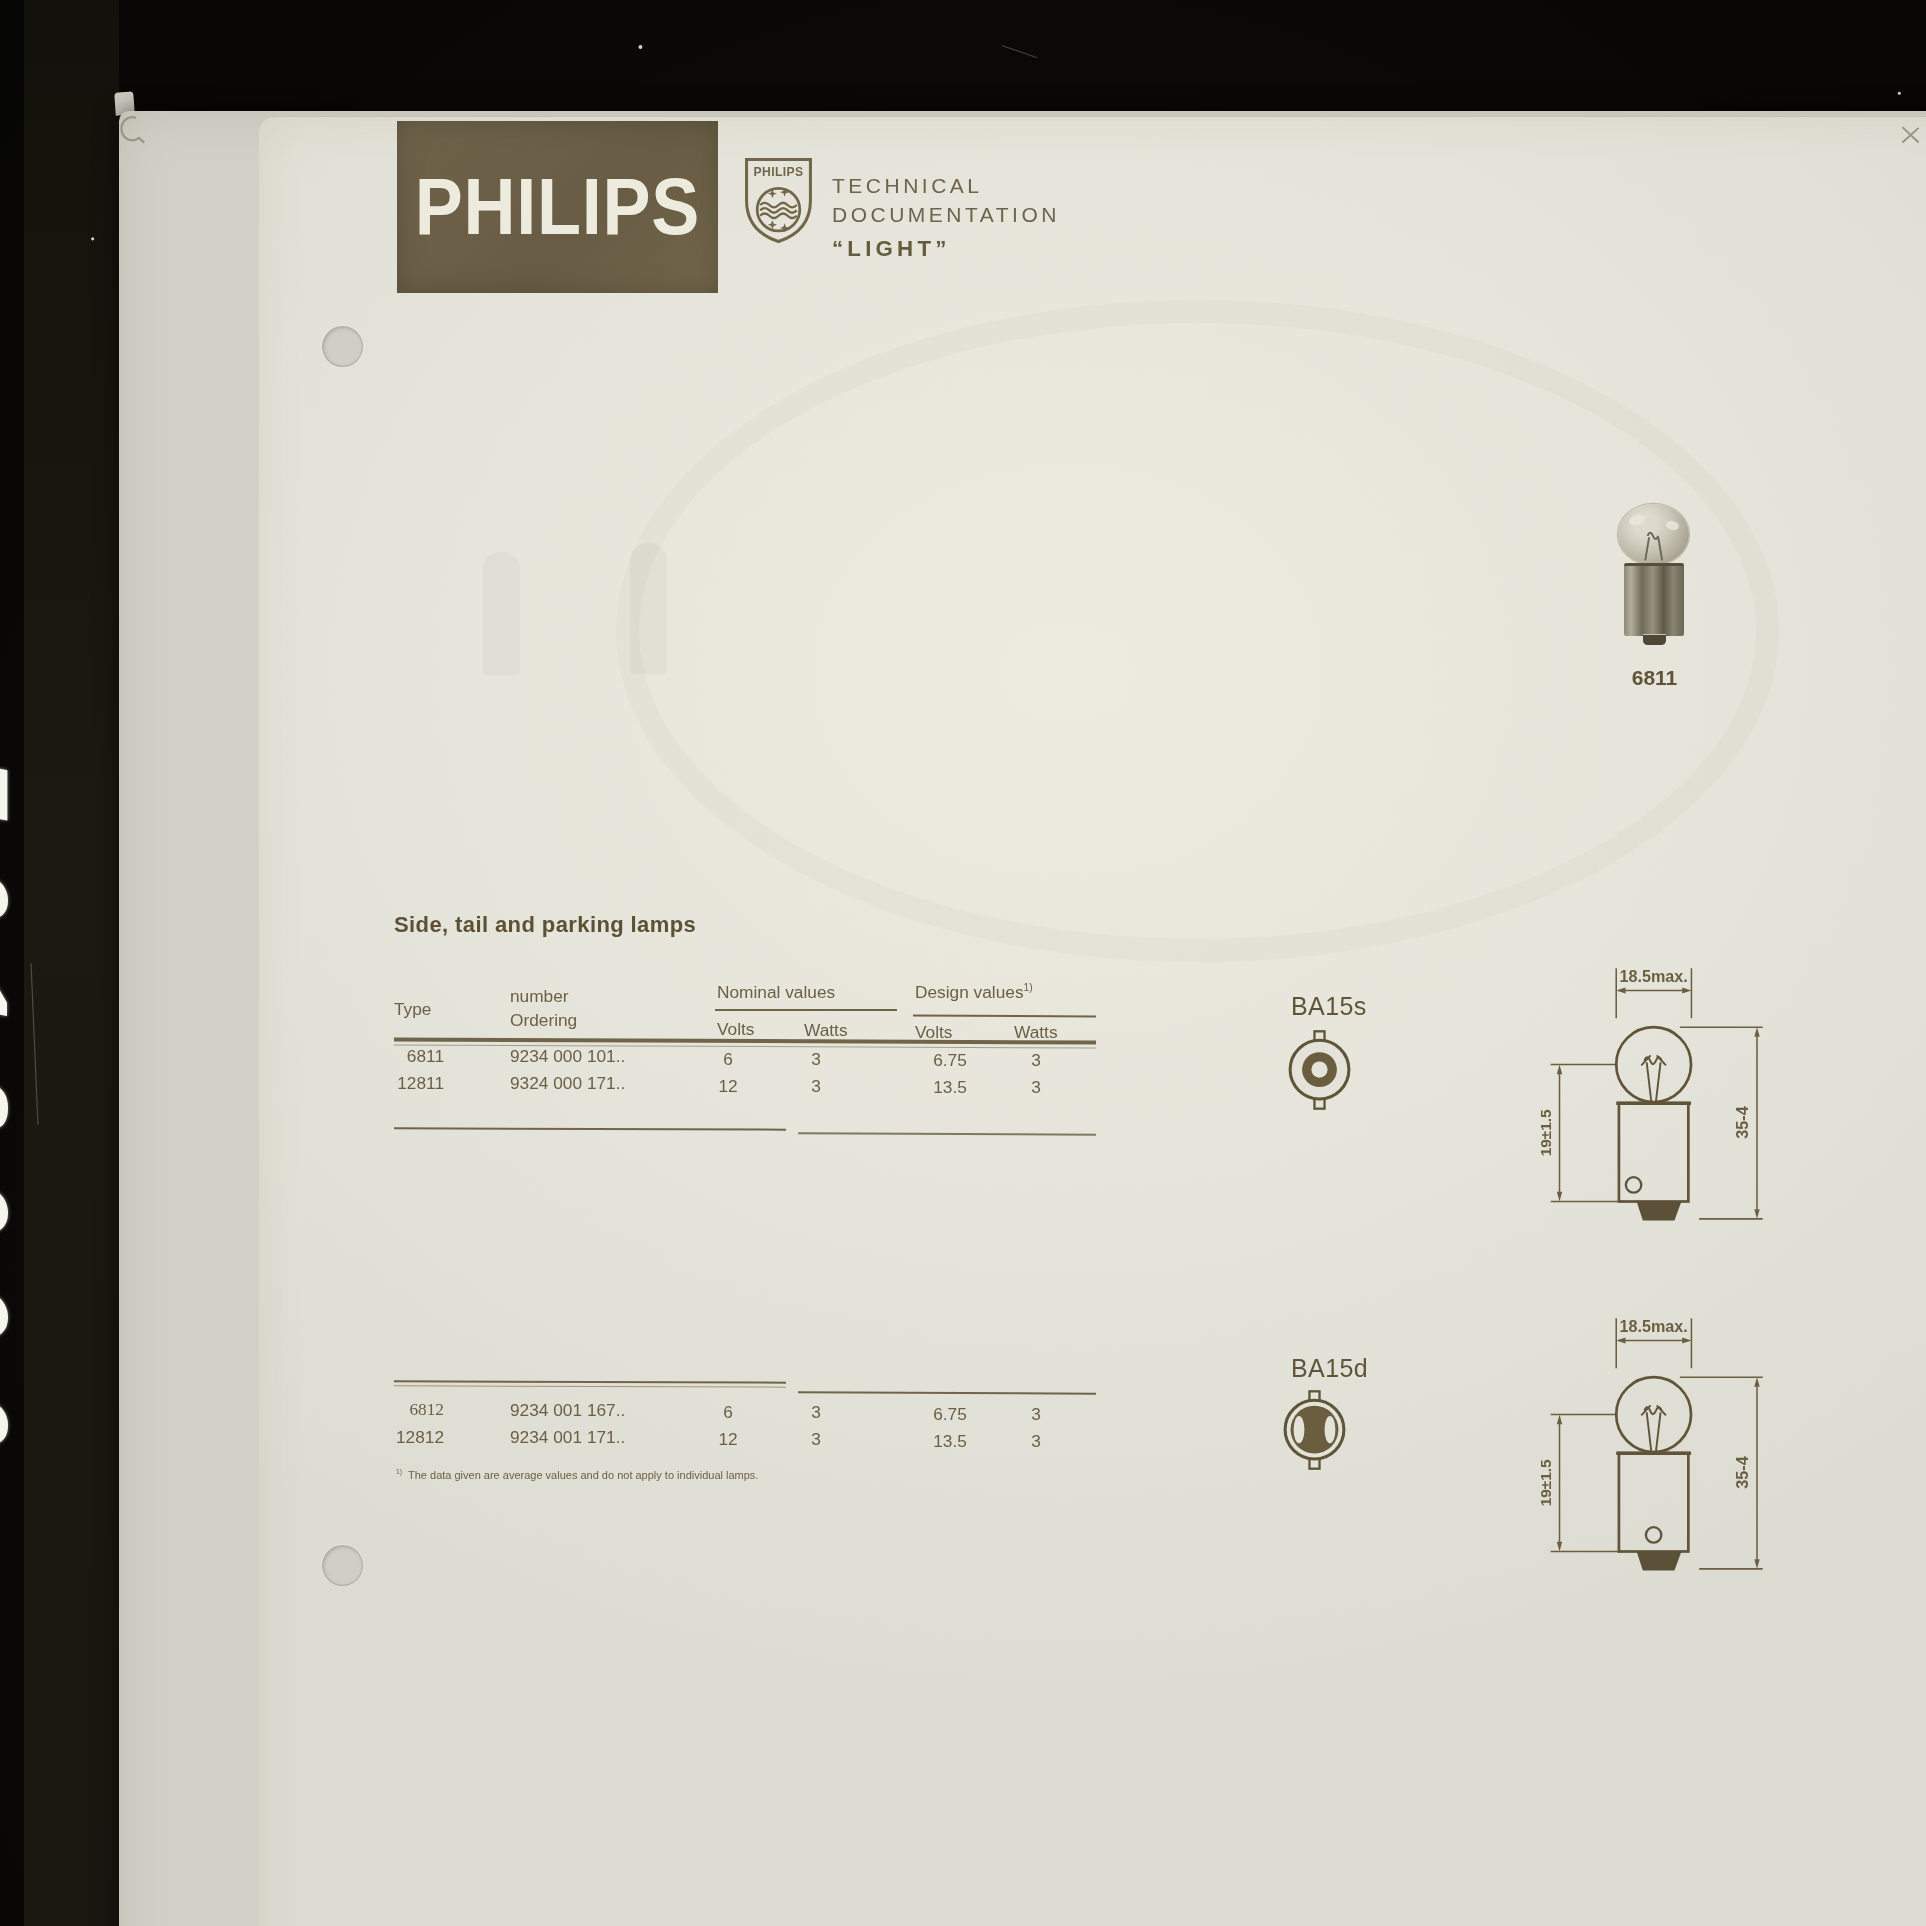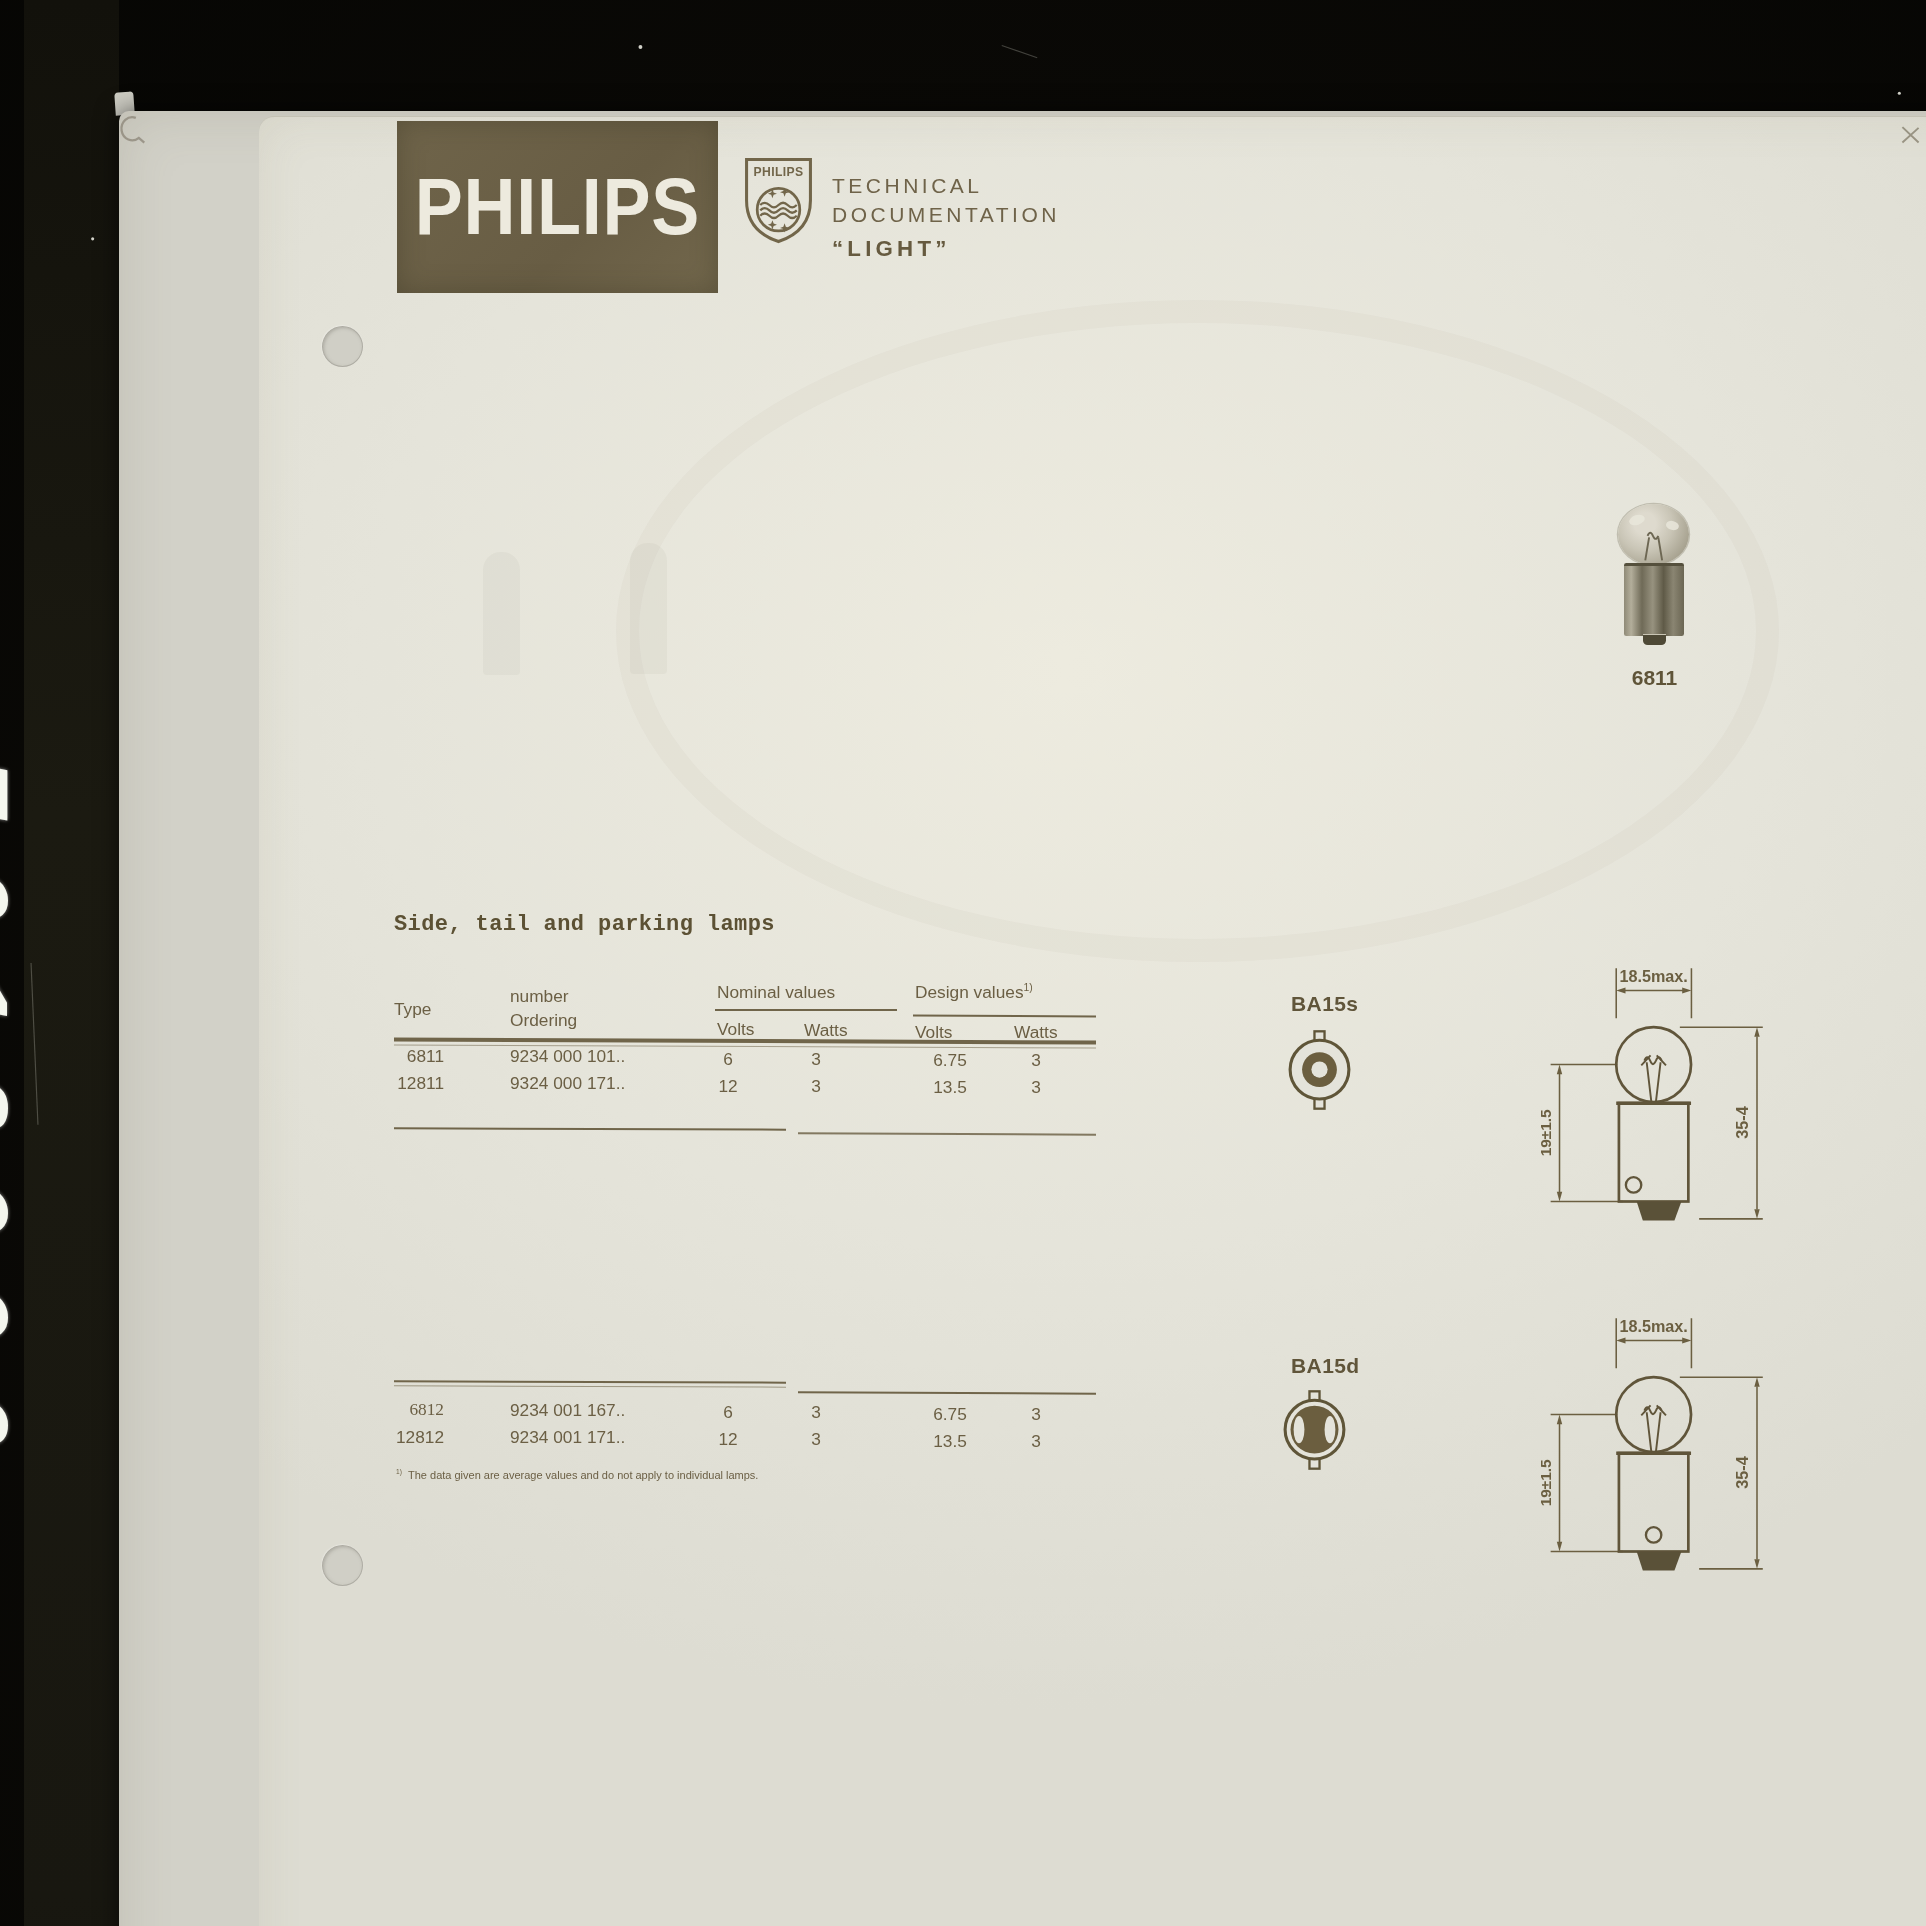--- a/index.html
+++ b/index.html
@@ -38,21 +38,21 @@
   #bulbbase{left:1624px;top:563px;width:60px;height:70px;border-radius:2.3px;border-top:3.1px solid #55503d;
        background:linear-gradient(90deg,#8f8a77 0,#b3ae9b 12%,#6f6a57 30%,#97927f 48%,#5f5a47 66%,#8a8572 82%,#6b6653 100%);}
   #bulbnub{left:1643px;top:634px;width:23px;height:10px;background:#4e4936;border-radius:0 0 4.6px 4.6px;border-top:1.5px solid #c9c5b4;}
   #photocap{left:1616px;top:666px;width:77px;text-align:center;font-size:21px;font-weight:700;color:#5f5438;}
   .h1{font-size:22px;font-weight:700;color:#5c5134;letter-spacing:0.4px;}
   .tt{font-size:17.3px;color:#6b5f44;white-space:nowrap;}
   .cell{font-size:17.3px;color:#6b5f44;white-space:nowrap;}
   .ctr{text-align:center;}
   .rgt{text-align:right;}
   .rule{background:#70654a;}
-  .cap{font-size:21px;font-weight:700;color:#60553a;letter-spacing:0.4px;}
+  .cap{font-size:25px;font-weight:400;color:#60553a;letter-spacing:0.4px;}
   sup{font-size:60%;}
   svg text{font-family:"Liberation Sans",sans-serif;}
 </style>
 </head>
 <body>
 
 <div id="stage">
 
   <div class="abs" id="filmstrip"></div>
   <div class="abs noi" id="handwriting">7012996</div>
@@ -99,21 +99,21 @@
   <svg class="abs" style="left:1633px;top:527px;" width="46" height="39" viewBox="0 0 120 100">
     <g stroke="#6d6753" stroke-width="5" fill="none">
       <path d="M38,22 q7,-16 14,0 q7,16 14,0"></path>
       <path d="M42,26 L32,86 M66,26 L76,86"></path>
     </g>
   </svg>
   <div class="abs" id="bulbbase"></div>
   <div class="abs" id="bulbnub"></div>
   <div class="abs" id="photocap">6811</div>
 
-  <div class="abs h1" style="left:394px;top:912px;font-family:Liberation Mono, monospace;">Side, tail and parking lamps</div>
+  <div class="abs h1" style="left:394px;top:912px;">Side, tail and parking lamps</div>
 
   <div class="abs tt" style="left:510px;top:962px;margin-top:48px;">Ordering</div>
   <div class="abs tt" style="left:510px;top:986px;">number</div>
   <div class="abs tt" style="left:394px;top:999px;">Type</div>
   <div class="abs tt" style="left:717px;top:982px;">Nominal values</div>
   <div class="abs tt" style="left:915px;top:982px;"><span>Design values</span><sup>1)</sup></div>
   <div class="abs rule" style="left:715px;top:1009px;width:182px;height:1.5px;"></div>
   <div class="abs rule" style="left:913px;top:1015px;width:183px;height:1.5px;transform:rotate(.3deg);"></div>
   <div class="abs tt" style="left:717px;top:1019px;">Volts</div>
   <div class="abs tt" style="left:804px;top:1020px;">Watts</div>

